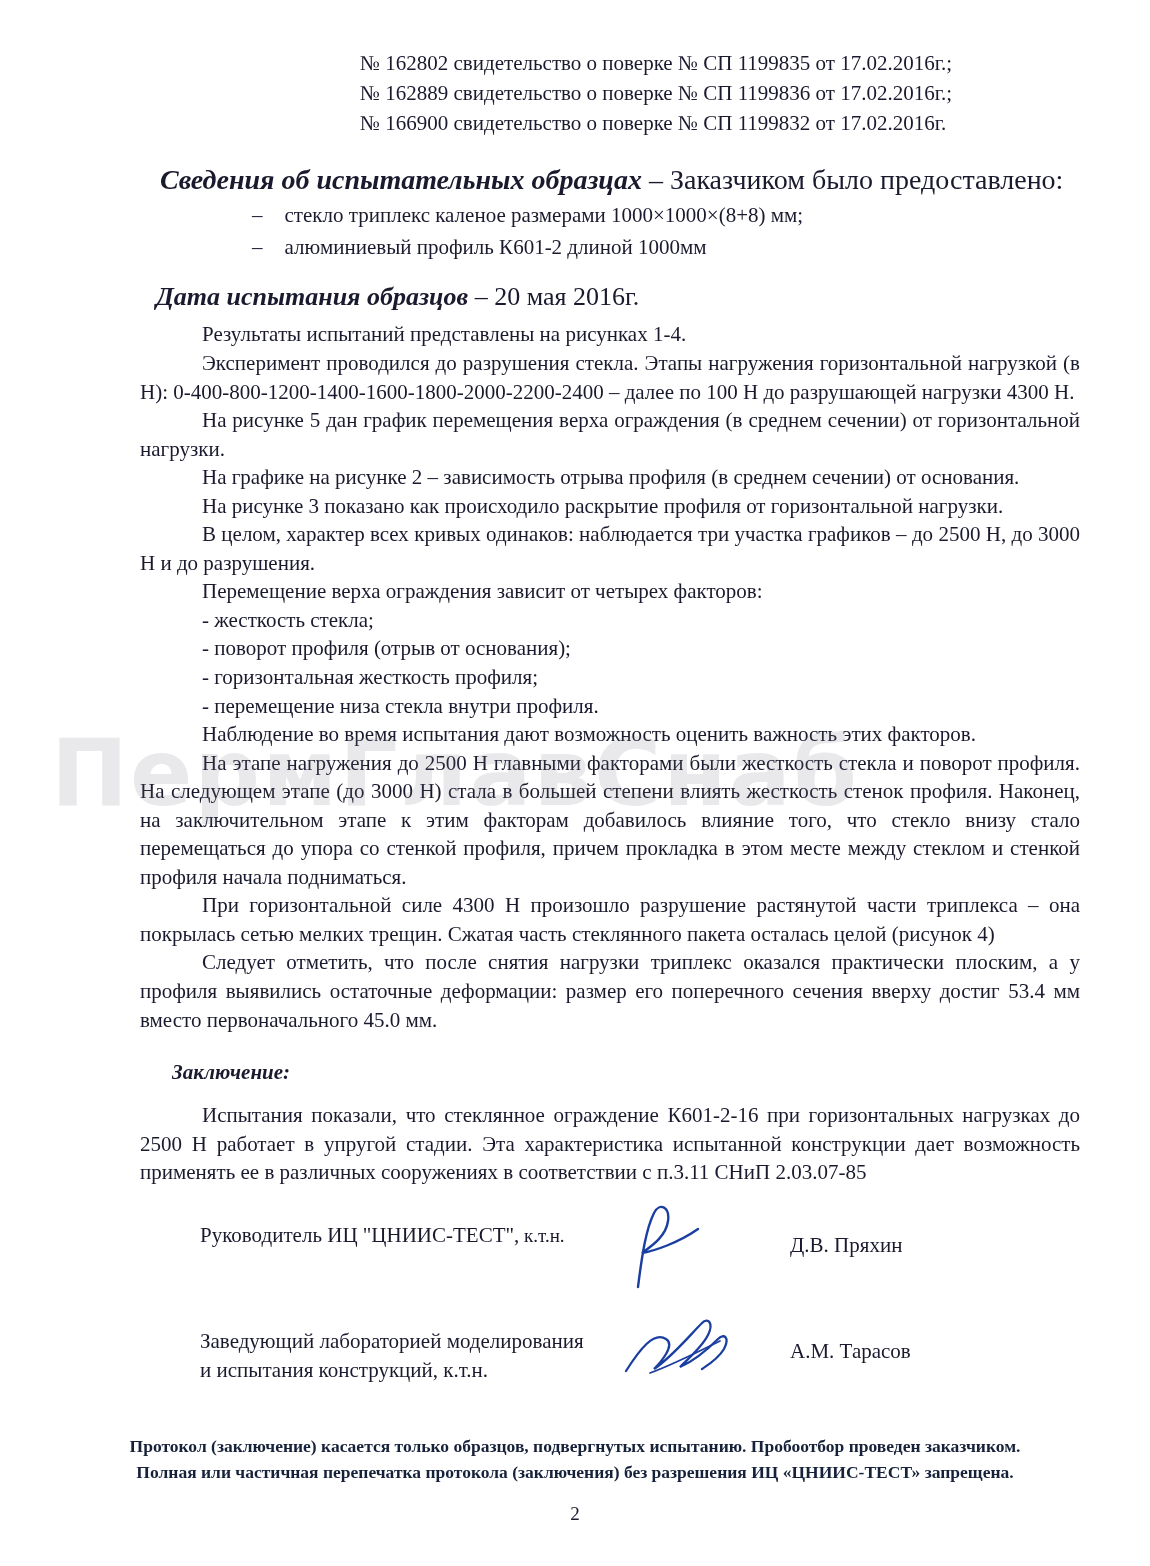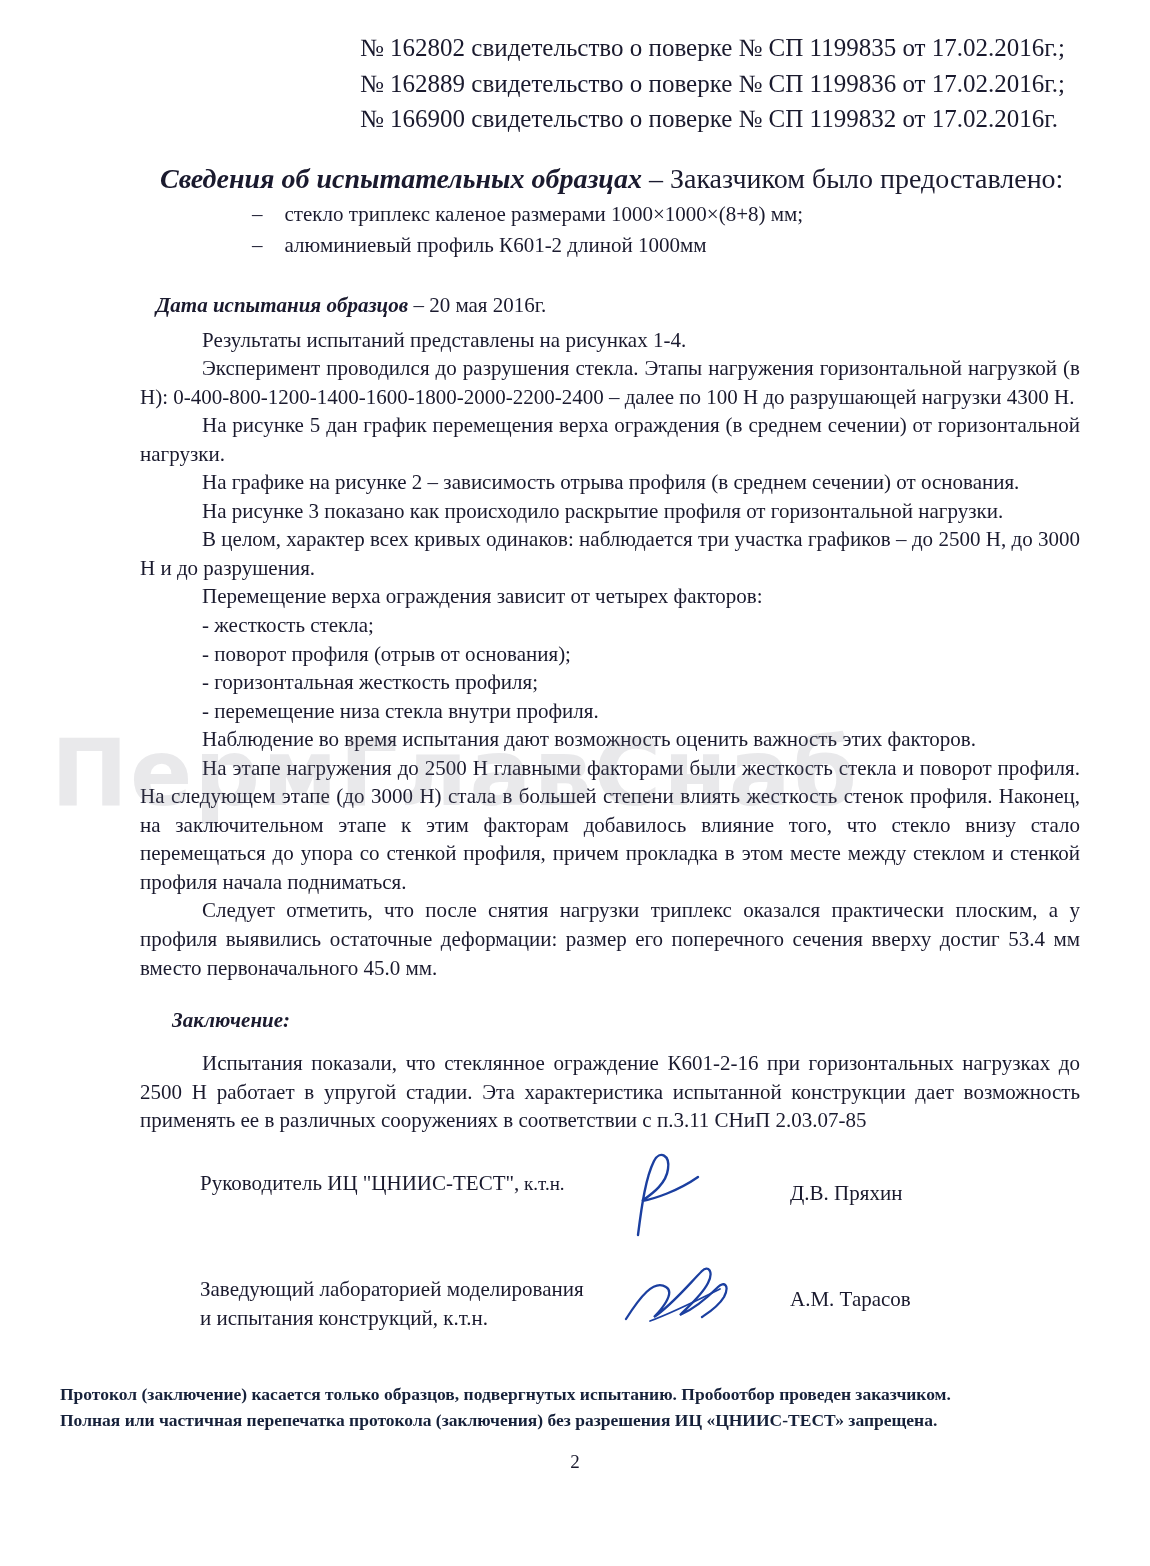--- a/index.html
+++ b/index.html
@@ -32,22 +32,23 @@
     font-size: 92px;
     letter-spacing: 2px;
     color: rgba(120, 120, 130, 0.16);
     pointer-events: none;
     user-select: none;
     white-space: nowrap;
     z-index: 5;
   }
   .cert-block {
     margin-left: 300px;
-    font-size: 25px;
+    font-size: 21px;
     line-height: 1.42;
+    margin-top: 19px;
   }
   .cert-line { white-space: nowrap; }
 
   .sect {
     margin-top: 26px;
   }
   .lead {
     font-style: italic;
     font-weight: bold;
     font-family: "Liberation Serif", serif;
@@ -64,23 +65,23 @@
   }
   .samples-list li {
     font-size: 21px;
     margin-left: 240px;
     text-indent: -48px;
     line-height: 1.5;
   }
   .samples-list li .dash { margin-right: 22px; }
 
   .date-line {
-    margin-top: 31px;
+    margin-top: 19px;
     margin-left: 96px;
-    font-size: 21px;
+    font-size: 26px;
   }
   .results-head {
     margin-top: 26px;
     margin-left: 100px;
     font-size: 21px;
   }
 
   .body-text {
     margin-top: 8px;
     font-size: 21px;
@@ -132,21 +133,21 @@
     height: 60px;
   }
   .sig-scribble svg { position: absolute; top: -18px; left: 0; }
   .sig-name {
     padding-top: 12px;
     white-space: nowrap;
   }
 
   .footer-note {
     margin-top: 10px;
-    text-align: left;
+    text-align: center;
     font-family: "Liberation Serif", serif;
     font-weight: bold;
     font-size: 17.5px;
     line-height: 1.5;
     color: #16213a;
   }
   .page-num {
     margin-top: 18px;
     text-align: center;
     font-size: 19px;
@@ -185,20 +186,21 @@
     <p>На графике на рисунке 2 – зависимость отрыва профиля (в среднем сечении) от основания.</p>
     <p>На рисунке 3 показано как происходило раскрытие профиля от горизонтальной нагрузки.</p>
     <p>В целом, характер всех кривых одинаков: наблюдается три участка графиков – до 2500 Н, до 3000 Н и до разрушения.</p>
     <p>Перемещение верха ограждения зависит от четырех факторов:</p>
     <p class="dashitem">- жесткость стекла;</p>
     <p class="dashitem">- поворот профиля (отрыв от основания);</p>
     <p class="dashitem">- горизонтальная жесткость профиля;</p>
     <p class="dashitem">- перемещение низа стекла внутри профиля.</p>
     <p>Наблюдение во время испытания дают возможность оценить важность этих факторов.</p>
     <p>На этапе нагружения до 2500 Н главными факторами были жесткость стекла и поворот профиля. На следующем этапе (до 3000 Н) стала в большей степени влиять жесткость стенок профиля. Наконец, на заключительном этапе к этим факторам добавилось влияние того, что стекло внизу стало перемещаться до упора со стенкой профиля, причем прокладка в этом месте между стеклом и стенкой профиля начала подниматься.</p>
+    <p>При горизонтальной силе 4300 Н произошло разрушение  растянутой части триплекса – она покрылась сетью мелких трещин. Сжатая часть стеклянного пакета осталась целой (рисунок 4)</p>
     <p>Следует отметить, что после снятия нагрузки триплекс оказался практически плоским, а у профиля выявились остаточные деформации: размер его поперечного сечения вверху достиг 53.4 мм вместо первоначального 45.0 мм.</p>
   </div>
 
   <div class="concl-head">
     <span class="lead">Заключение:</span>
   </div>
   <div class="concl-text">
     <p>Испытания показали, что стеклянное ограждение К601-2-16 при горизонтальных нагрузках до 2500 Н работает в упругой стадии. Эта характеристика испытанной конструкции дает возможность применять ее в различных сооружениях в соответствии с п.3.11 СНиП 2.03.07-85</p>
   </div>
 

